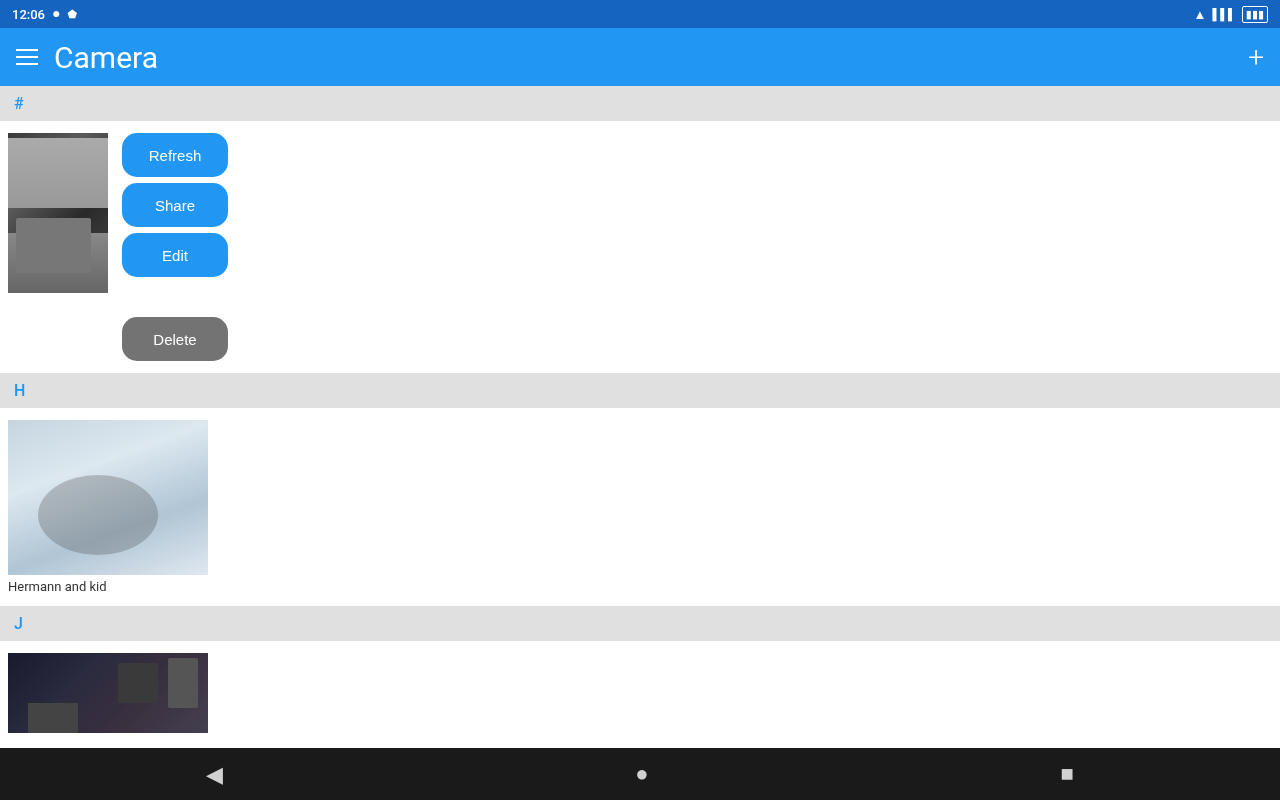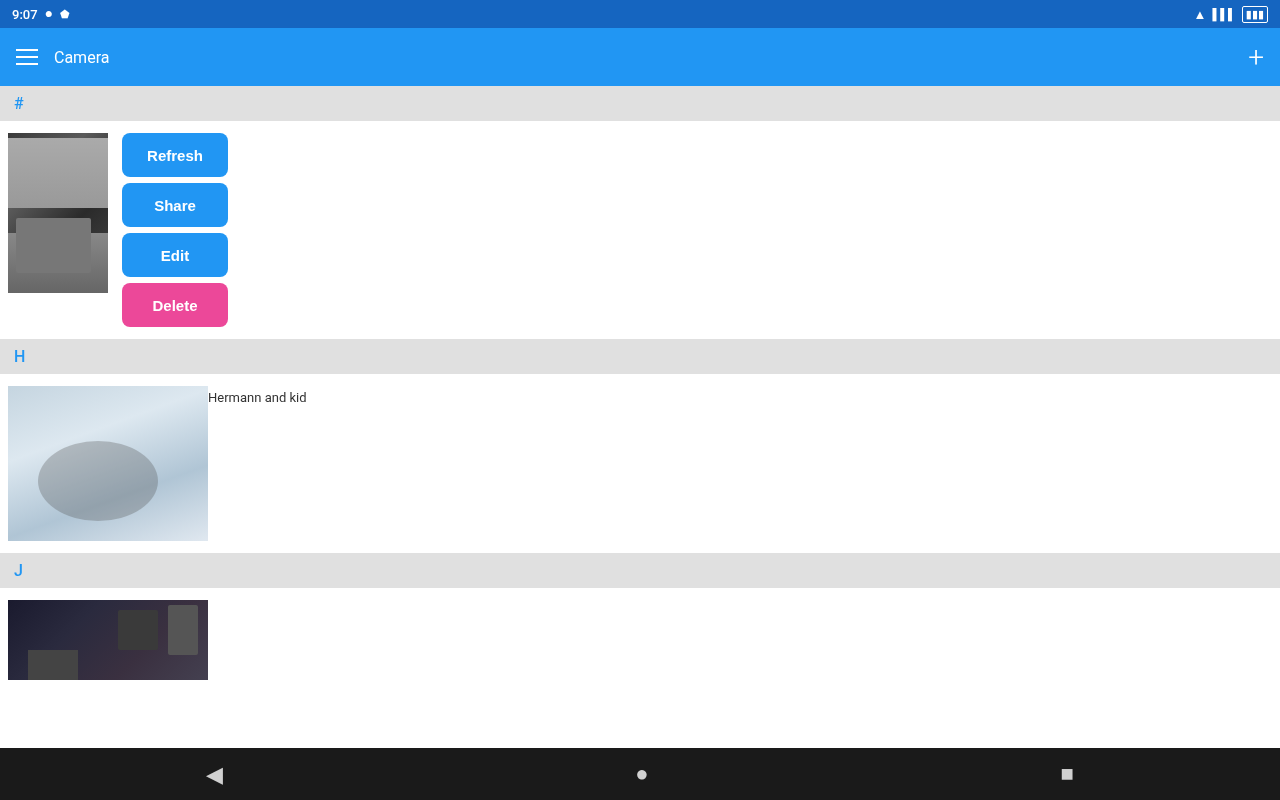--- a/index.html
+++ b/index.html
@@ -28,21 +28,21 @@
       display: flex;
       align-items: center;
       padding: 0 16px;
       color: white;
       flex-shrink: 0;
       justify-content: space-between;
     }
     .app-bar-left { display: flex; align-items: center; gap: 16px; }
     .hamburger { display: flex; flex-direction: column; gap: 5px; cursor: pointer; }
     .hamburger span { width: 22px; height: 2px; background: white; display: block; }
-    .app-title { font-size: 16px; font-weight: 400; color: white; }
+    .app-title { font-size: 30px; font-weight: 400; color: white; }
     .add-btn { color: white; font-size: 28px; cursor: pointer; font-weight: 300; }
 
     
     .content { flex: 1; background: white; overflow-y: auto; }
 
     
     .section-header {
       background: #e0e0e0;
       padding: 8px 14px;
       color: #2196F3;
@@ -54,21 +54,21 @@
     .camera-section {
       padding: 12px 8px;
       display: flex;
       align-items: flex-start;
       gap: 10px;
       min-height: 90px;
     }
 
     .camera-item {
       display: flex;
-      flex-direction: row;
+      flex-direction: column;
       align-items: flex-start;
     }
 
     .camera-label {
       font-size: 13px;
       color: #333;
       margin-top: 4px;
       text-align: left;
     }
 
@@ -77,31 +77,31 @@
       display: flex;
       flex-direction: column;
       gap: 6px;
       margin-left: 4px;
     }
 
     .ctx-btn {
       width: 106px;
       height: 44px;
       border: none;
-      border-radius: 8px;
+      border-radius: 15px;
       color: white;
       font-size: 15px;
-      font-weight: 700;
+      font-weight: 400;
       cursor: pointer;
       display: flex;
       align-items: center;
       justify-content: center;
     }
     .ctx-btn-blue { background: #2196F3; }
-    .ctx-btn-red { background: #ec4899; }
+    .ctx-btn-red { background: #737373; margin-top: 34px; }
 
     
     .h-section .camera-section {
       padding: 12px 8px;
       gap: 10px;
     }
 
     .camera-thumb-h {
       width: 200px;
       height: 155px;
@@ -175,21 +175,21 @@
       font-size: 22px;
       cursor: pointer;
       padding: 8px 20px;
     }
   </style>
 </head>
 <body>
 
 <div class="status-bar">
   <div class="status-bar-left">
-    <span>9:07</span>
+    <span>12:06</span>
     <span>⏺</span>
     <span style="font-size:11px;">⬟</span>
   </div>
   <div class="status-bar-right">
     <span>▲</span>
     <span style="font-size:11px;">▌▌▌</span>
     <span style="font-size:11px; border: 1px solid white; padding: 1px 3px; border-radius:2px;">▮▮▮</span>
   </div>
 </div>
 

